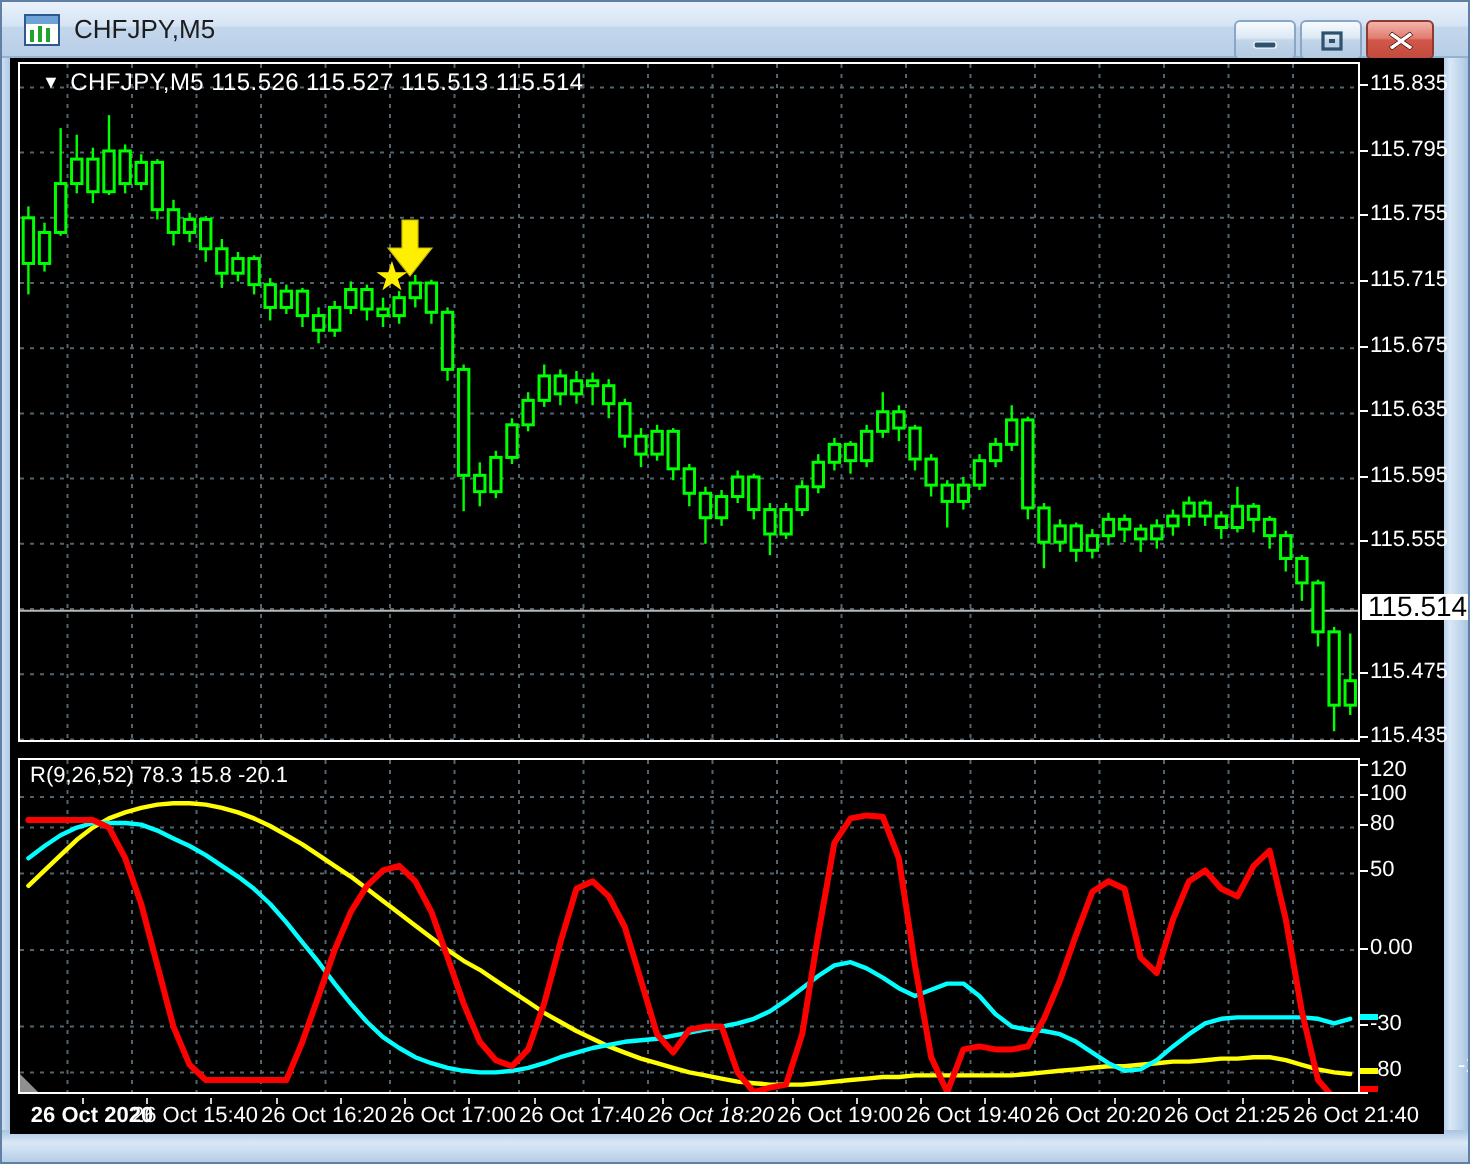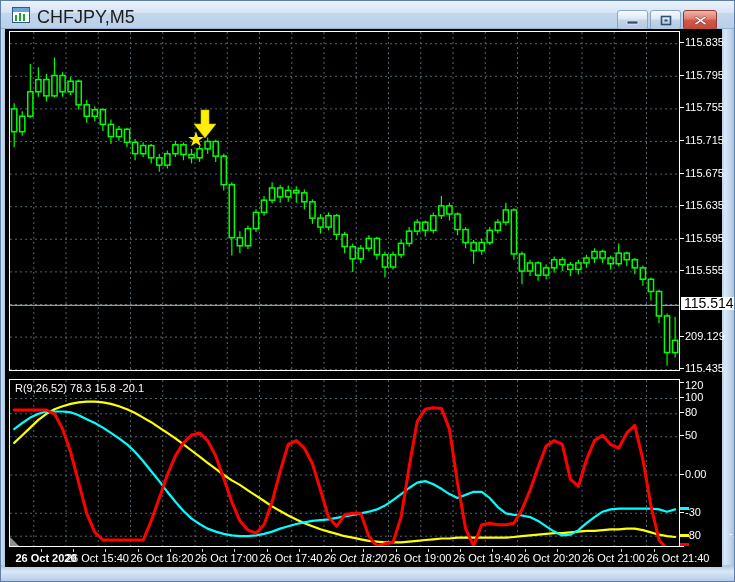--- a/index.html
+++ b/index.html
@@ -14,21 +14,21 @@
   .frame-right{position:absolute;top:0;right:0;width:14px;height:582px;
     background:linear-gradient(90deg,#9fbedd 0%,#d9e8f7 35%,#bed4ea 75%,#a9c4e0 100%);}
   .frame-bottom{position:absolute;left:0;bottom:0;width:735px;height:16px;
     background:linear-gradient(180deg,#a9c4e0 0%,#d9e8f7 40%,#b6cde6 100%);}
   .frame-left{position:absolute;top:0;left:0;width:4px;height:582px;
     background:linear-gradient(90deg,#cfe0f1,#aec8e4);}
   .titlebar{position:absolute;left:0;top:0;width:735px;height:28px;
     background:linear-gradient(180deg,#eaf2fb 0%,#d4e3f4 45%,#c3d7ec 46%,#b9cfe8 100%);
     border-bottom:1px solid #94b2d2;}
   .app-icon{position:absolute;left:11px;top:6px;width:18px;height:16px;}
-  .titlebar .title{position:absolute;left:36px;top:6px;font-size:18px;color:#1c1c1c;}
+  .titlebar .title{position:absolute;left:36px;top:6px;font-size:13px;color:#1c1c1c;}
   .win-buttons{position:absolute;left:616px;top:9px;display:flex;}
   .wbtn{width:31px;height:20px;margin-right:2px;border-radius:3px;
     border:1px solid #89a6c4;display:flex;align-items:center;justify-content:center;
     background:linear-gradient(180deg,#f7fbfe 0%,#dbe8f4 45%,#c2d5e9 50%,#b3cae2 100%);}
   .wbtn.close{width:34px;border:1px solid #8d3a31;
     background:linear-gradient(180deg,#f2b4aa 0%,#e07c6f 45%,#d2574a 50%,#c14b3e 100%);}
   .content{position:absolute;left:4px;top:28px;width:717px;height:538px;background:#000;}
   .stage{position:absolute;left:0;top:0;width:735px;height:582px;pointer-events:none;}
   .panel{position:absolute;border:1px solid #ffffff;background:#000;pointer-events:auto;}
   .panel svg{position:absolute;left:0;top:0;display:block;}
@@ -319,20 +319,23 @@
           <line x1="0" y1="56.75" x2="669" y2="56.75" stroke="#53646e" stroke-width="1" stroke-dasharray="2 3"></line>
           <line x1="0" y1="95" x2="669" y2="95" stroke="#53646e" stroke-width="1" stroke-dasharray="2 3"></line>
           <line x1="0" y1="133.25" x2="669" y2="133.25" stroke="#53646e" stroke-width="1" stroke-dasharray="2 3"></line>
           <line x1="0" y1="156.2" x2="669" y2="156.2" stroke="#53646e" stroke-width="1" stroke-dasharray="2 3"></line>
           <polyline points="4.2,62.9 12.3,55.2 20.3,47.6 28.4,39.9 36.4,33.8 44.5,29.2 52.6,26.2 60.6,23.9 68.7,22.3 76.7,21.6 84.8,21.6 92.9,22.3 100.9,23.9 109.0,26.2 117.0,29.2 125.1,33.0 133.2,37.6 141.2,42.2 149.3,47.6 157.3,52.9 165.4,58.3 173.5,64.4 181.5,70.5 189.6,76.6 197.6,82.8 205.7,88.9 213.8,95.0 221.8,100.4 229.9,104.9 237.9,110.3 246.0,115.7 254.1,121.0 262.1,126.4 270.2,131.0 278.2,135.5 286.3,139.4 294.4,143.2 302.4,146.3 310.5,149.3 318.5,151.6 326.6,153.9 334.7,156.2 342.7,157.7 350.8,159.3 358.8,160.8 366.9,161.6 375.0,162.3 383.0,162.3 391.1,162.3 399.1,161.6 407.2,160.8 415.3,160.0 423.3,159.3 431.4,158.5 439.4,158.5 447.5,157.7 455.6,157.7 463.6,157.7 471.7,157.7 479.7,157.7 487.8,157.7 495.9,157.7 503.9,157.0 512.0,156.2 520.0,155.4 528.1,154.7 536.2,153.9 544.2,153.1 552.3,153.1 560.3,152.4 568.4,151.6 576.5,150.8 584.5,150.8 592.6,150.1 600.6,149.3 608.7,149.3 616.8,148.6 624.8,148.6 632.9,150.1 640.9,152.4 649.0,154.7 657.1,156.2 665.1,157.0" fill="none" stroke="#ffff00" stroke-width="2.2" stroke-linejoin="round" stroke-linecap="round"></polyline>
           <polyline points="4.2,49.1 12.3,43.0 20.3,37.6 28.4,33.8 36.4,31.5 44.5,31.5 52.6,31.5 60.6,32.3 68.7,35.3 76.7,39.2 84.8,43.0 92.9,47.6 100.9,52.9 109.0,58.3 117.0,64.4 125.1,72.0 133.2,81.2 141.2,91.2 149.3,101.1 157.3,111.8 165.4,121.8 173.5,131.0 181.5,138.6 189.6,144.0 197.6,148.6 205.7,151.6 213.8,153.9 221.8,155.4 229.9,156.2 237.9,156.2 246.0,155.4 254.1,153.9 262.1,151.6 270.2,148.6 278.2,146.3 286.3,144.0 294.4,142.4 302.4,140.9 310.5,140.1 318.5,139.4 326.6,137.8 334.7,136.3 342.7,134.8 350.8,133.3 358.8,131.7 366.9,129.4 375.0,125.6 383.0,120.2 391.1,114.1 399.1,108.0 407.2,102.7 415.3,101.1 423.3,104.2 431.4,108.8 439.4,114.1 447.5,118.0 455.6,114.9 463.6,111.8 471.7,111.8 479.7,118.0 487.8,127.1 495.9,133.3 503.9,134.8 512.0,135.5 520.0,137.1 528.1,140.9 536.2,146.3 544.2,151.6 552.3,155.4 560.3,154.7 568.4,150.1 576.5,143.2 584.5,137.1 592.6,131.7 600.6,129.4 608.7,128.7 616.8,128.7 624.8,128.7 632.9,128.7 640.9,128.7 649.0,129.4 657.1,131.7 665.1,129.4" fill="none" stroke="#00ffff" stroke-width="2.2" stroke-linejoin="round" stroke-linecap="round"></polyline>
           <polyline points="4.2,30.0 12.3,30.0 20.3,30.0 28.4,30.0 36.4,30.0 44.5,33.8 52.6,49.1 60.6,72.0 68.7,102.7 76.7,133.3 84.8,152.4 92.9,160.0 100.9,160.0 109.0,160.0 117.0,160.0 125.1,160.0 133.2,160.0 141.2,140.9 149.3,118.0 157.3,95.0 165.4,75.9 173.5,62.9 181.5,55.2 189.6,52.9 197.6,60.6 205.7,75.9 213.8,98.8 221.8,121.8 229.9,140.9 237.9,150.1 246.0,153.1 254.1,144.7 262.1,121.8 270.2,91.2 278.2,64.4 286.3,60.6 294.4,68.2 302.4,83.5 310.5,110.3 318.5,137.1 326.6,146.3 334.7,134.8 342.7,133.3 350.8,133.3 358.8,156.2 366.9,166.1 375.0,163.8 383.0,162.3 391.1,137.1 399.1,87.3 407.2,41.4 415.3,29.2 423.3,27.7 431.4,28.4 439.4,49.1 447.5,102.7 455.6,148.6 463.6,166.1 471.7,144.7 479.7,143.2 487.8,144.7 495.9,144.7 503.9,143.2 512.0,129.4 520.0,110.3 528.1,87.3 536.2,65.9 544.2,60.6 552.3,64.4 560.3,98.8 568.4,106.5 576.5,79.7 584.5,60.6 592.6,55.2 600.6,64.4 608.7,68.2 616.8,52.9 624.8,45.3 632.9,79.7 640.9,125.6 649.0,160.0 657.1,169.2 665.1,170.0" fill="none" stroke="#ff0000" stroke-width="3" stroke-linejoin="round" stroke-linecap="round"></polyline>
         </svg>
     </div>
 
+    <div class="chart-header">
+      <span class="dd-arrow">▼</span><span>CHFJPY,M5 115.526 115.527 115.513 115.514</span>
+    </div>
 
     <div class="ind-label" style="left:14px;top:381px;">R(9,26,52) 78.3 15.8 -20.1</div>
 
     <svg id="arrow-anno" style="position:absolute;left:191px;top:108px;" width="26" height="30" viewBox="0 0 26 30">
       <path d="M9 1 H17 V15 H24 L13 29 L2 15 H9 Z" fill="#ffef00" stroke="#c7b900" stroke-width="0.6"></path>
     </svg>
     <div class="star-anno" id="star-anno" style="left:186px;top:128px;color:#ffef00;">★</div>
 
     <div class="grip-triangle" style="left:9px;top:536px;"></div>
   <div class="axis-tick" style="left: 679px; top: 41.2px;"></div>
@@ -345,21 +348,21 @@
       <div class="axis-label" style="left: 684px; top: 133px;">115.715</div>
       <div class="axis-tick" style="left: 679px; top: 171.6px;"></div>
       <div class="axis-label" style="left: 684px; top: 165.6px;">115.675</div>
       <div class="axis-tick" style="left: 679px; top: 204.2px;"></div>
       <div class="axis-label" style="left: 684px; top: 198.2px;">115.635</div>
       <div class="axis-tick" style="left: 679px; top: 236.8px;"></div>
       <div class="axis-label" style="left: 684px; top: 230.8px;">115.595</div>
       <div class="axis-tick" style="left: 679px; top: 269.4px;"></div>
       <div class="axis-label" style="left: 684px; top: 263.4px;">115.555</div>
       <div class="axis-tick" style="left: 679px; top: 334.6px;"></div>
-      <div class="axis-label" style="left: 684px; top: 328.6px;">209.129</div>
+      <div class="axis-label" style="left: 684px; top: 328.6px;">115.475</div>
       <div class="axis-tick" style="left: 679px; top: 367.2px;"></div>
       <div class="axis-label" style="left: 684px; top: 361.2px;">115.435</div>
       <div class="cur-price" style="left: 680px; top: 296.315px;">115.514</div>
       <div class="axis-tick" style="left: 679px; top: 380.7px;"></div>
       <div class="axis-label" style="left: 684px; top: 377.5px;">120</div>
       <div class="axis-tick" style="left: 679px; top: 396px;"></div>
       <div class="axis-label" style="left: 684px; top: 390px;">100</div>
       <div class="axis-tick" style="left: 679px; top: 411.3px;"></div>
       <div class="axis-label" style="left: 684px; top: 405.3px;">80</div>
       <div class="axis-tick" style="left: 679px; top: 434.25px;"></div>
@@ -397,16 +400,16 @@
       <div class="time-tick" style="left: 652.5px; top: 548px;"></div>
       <div class="axis-label" style="left: 45px; top: 551px; transform: translateX(-50%); font-weight: bold;">26 Oct 2020</div>
       <div class="axis-label" style="left: 96.5px; top: 551px; transform: translateX(-50%);">26 Oct 15:40</div>
       <div class="axis-label" style="left: 161px; top: 551px; transform: translateX(-50%);">26 Oct 16:20</div>
       <div class="axis-label" style="left: 225.5px; top: 551px; transform: translateX(-50%);">26 Oct 17:00</div>
       <div class="axis-label" style="left: 290px; top: 551px; transform: translateX(-50%);">26 Oct 17:40</div>
       <div class="axis-label" style="left: 354.5px; top: 551px; transform: translateX(-50%); font-style: italic;">26 Oct 18:20</div>
       <div class="axis-label" style="left: 419px; top: 551px; transform: translateX(-50%);">26 Oct 19:00</div>
       <div class="axis-label" style="left: 483.5px; top: 551px; transform: translateX(-50%);">26 Oct 19:40</div>
       <div class="axis-label" style="left: 548px; top: 551px; transform: translateX(-50%);">26 Oct 20:20</div>
-      <div class="axis-label" style="left: 612.5px; top: 551px; transform: translateX(-50%);">26 Oct 21:00</div>
+      <div class="axis-label" style="left: 612.5px; top: 551px; transform: translateX(-50%);">26 Oct 21:25</div>
       <div class="axis-label" style="left: 677px; top: 551px; transform: translateX(-50%); text-align: right;">26 Oct 21:40</div>
     </div>
 </div>
 
 </body></html>

